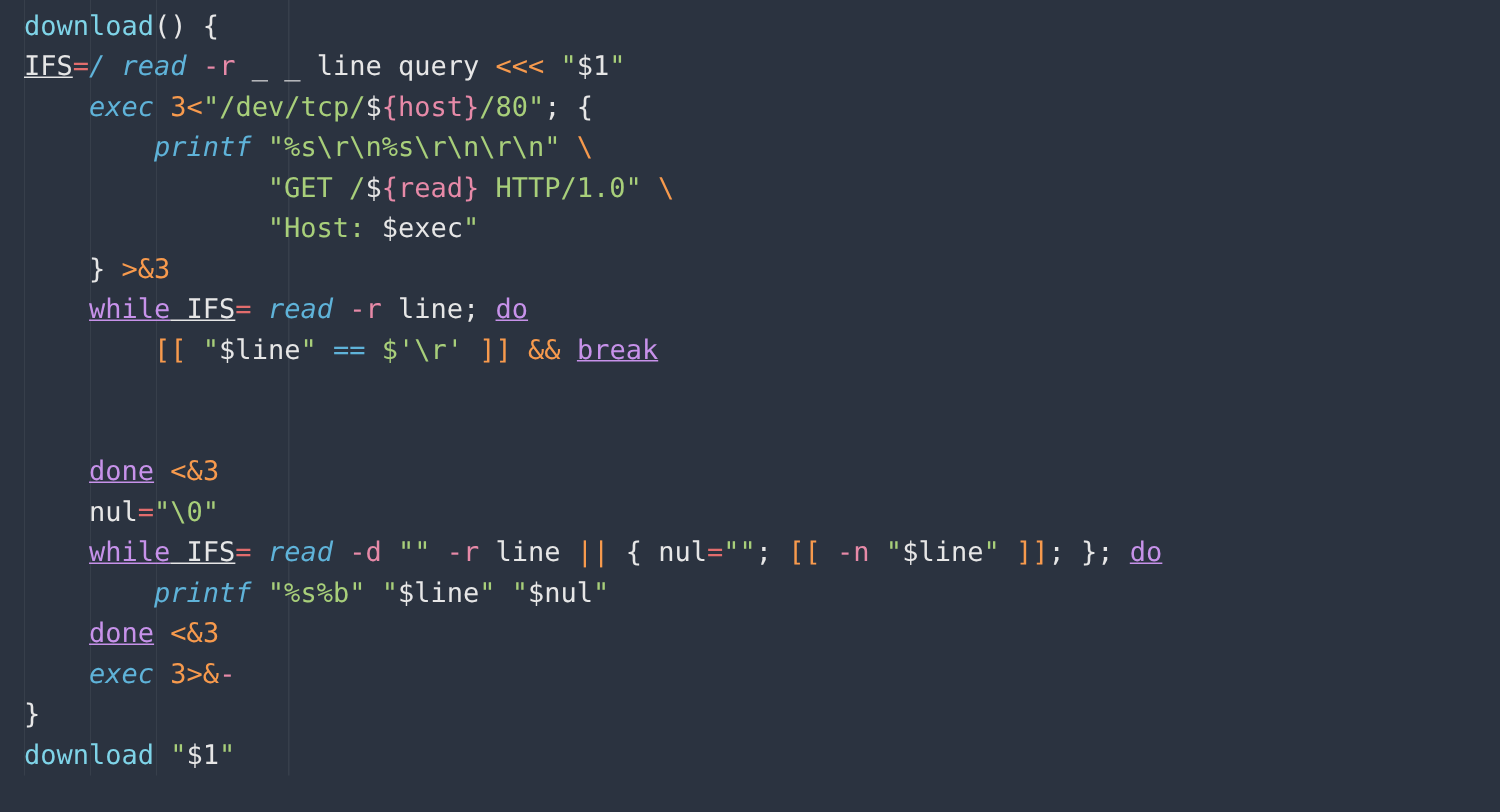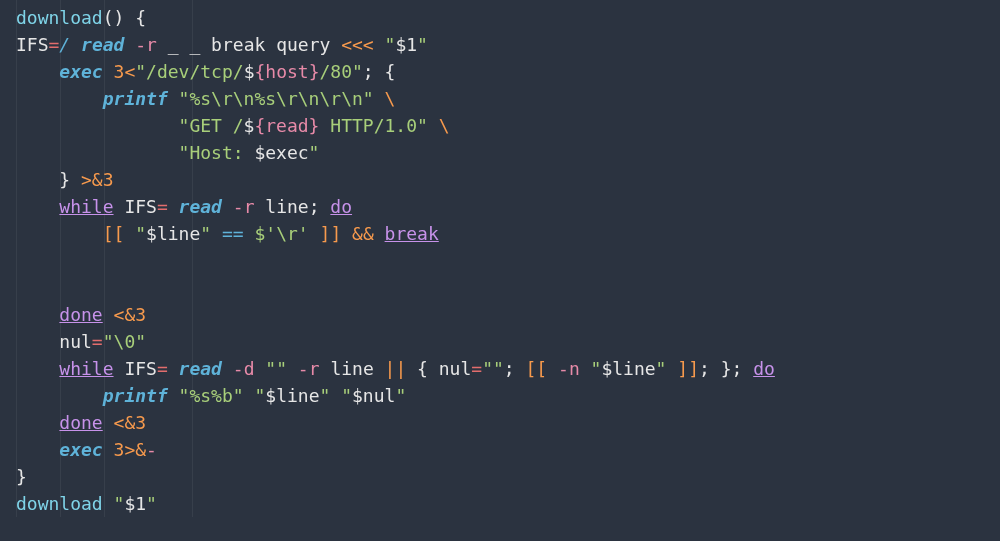--- a/index.html
+++ b/index.html
@@ -16,23 +16,23 @@
     box-sizing: border-box;
   }
   pre {
     margin: 0;
     padding: 4px 0 0 16px;
     white-space: pre;
     position: relative;
   }
   .func   { color: #7fd4e8; }          
   .punc   { color: #e6e6e6; }          
-  .assign { color: #e6e6e6; }          
+  .assign { color: #e6e6e6; text-decoration: underline; }          
   .op-red { color: #e26d6d; }          
-  .kw     { color: #5fb3d9; font-style: italic; font-weight: bold; }  
+  .kw     { color: #5fb3d9; font-style: italic; }  
   .flag   { color: #e78aa8; }          
   .var    { color: #e6e6e6; }          
   .redir  { color: #f79a4d; }          
   .num    { color: #f79a4d; }          
   .str    { color: #a8cf7a; }          
   .interp { color: #e6e6e6; }          
   .brace-var { color: #e78aa8; }       
   .ctrl   { color: #c792ea; text-decoration: underline; }          
   .dbrk   { color: #f79a4d; }          
   .logop  { color: #f79a4d; }          
@@ -49,21 +49,21 @@
       linear-gradient(to right, rgba(255,255,255,0.06) 0, rgba(255,255,255,0.06) 1px, transparent 1px);
     background-size: 1px 100%, 1px 100%, 1px 100%, 1px 100%;
     background-position: 16px 0, 60px 0, 104px 0, 192px 0;
     background-repeat: no-repeat;
   }
 </style>
 </head>
 <body>
 
 <pre class="code"><code id="code"><span><span class="func">download</span><span class="punc">() {</span></span>
-<span><span class="assign">IFS</span><span class="op-red">=</span><span class="slash">/</span><span class="punc"> </span><span class="kw">read</span><span class="punc"> </span><span class="flag">-r</span><span class="var"> _ _ break query </span><span class="redir">&lt;&lt;&lt;</span><span class="punc"> </span><span class="str">"</span><span class="interp">$1</span><span class="str">"</span></span>
+<span><span class="assign">IFS</span><span class="op-red">=</span><span class="slash">/</span><span class="punc"> </span><span class="kw">read</span><span class="punc"> </span><span class="flag">-r</span><span class="var"> _ _ line query </span><span class="redir">&lt;&lt;&lt;</span><span class="punc"> </span><span class="str">"</span><span class="interp">$1</span><span class="str">"</span></span>
 <span><span class="punc">    </span><span class="kw">exec</span><span class="punc"> </span><span class="num">3</span><span class="redir">&lt;</span><span class="str">"/dev/tcp/</span><span class="interp">$</span><span class="brace-var">{host}</span><span class="str">/80"</span><span class="punc">; {</span></span>
 <span><span class="punc">        </span><span class="kw">printf</span><span class="punc"> </span><span class="str">"%s\r\n%s\r\n\r\n"</span><span class="punc"> </span><span class="bs">\</span></span>
 <span><span class="punc">               </span><span class="str">"GET /</span><span class="interp">$</span><span class="brace-var">{read}</span><span class="str"> HTTP/1.0"</span><span class="punc"> </span><span class="bs">\</span></span>
 <span><span class="punc">               </span><span class="str">"Host: </span><span class="interp">$exec</span><span class="str">"</span></span>
 <span><span class="punc">    } </span><span class="redir">&gt;&amp;</span><span class="num">3</span></span>
 <span><span class="punc">    </span><span class="ctrl">while</span><span class="assign"> IFS</span><span class="op-red">=</span><span class="punc"> </span><span class="kw">read</span><span class="punc"> </span><span class="flag">-r</span><span class="var"> line</span><span class="punc">;</span><span class="punc"> </span><span class="ctrl">do</span></span>
 <span><span class="punc">        </span><span class="dbrk">[[</span><span class="punc"> </span><span class="str">"</span><span class="interp">$line</span><span class="str">"</span><span class="punc"> </span><span class="cmp">==</span><span class="punc"> </span><span class="str">$'</span><span class="str">\r</span><span class="str">'</span><span class="punc"> </span><span class="dbrk">]]</span><span class="punc"> </span><span class="logop">&amp;&amp;</span><span class="punc"> </span><span class="ctrl">break</span></span>
 <span><span class="punc"> </span></span>
 <span><span class="punc"> </span></span>
 <span><span class="punc">    </span><span class="ctrl">done</span><span class="punc"> </span><span class="redir">&lt;&amp;</span><span class="num">3</span></span>

